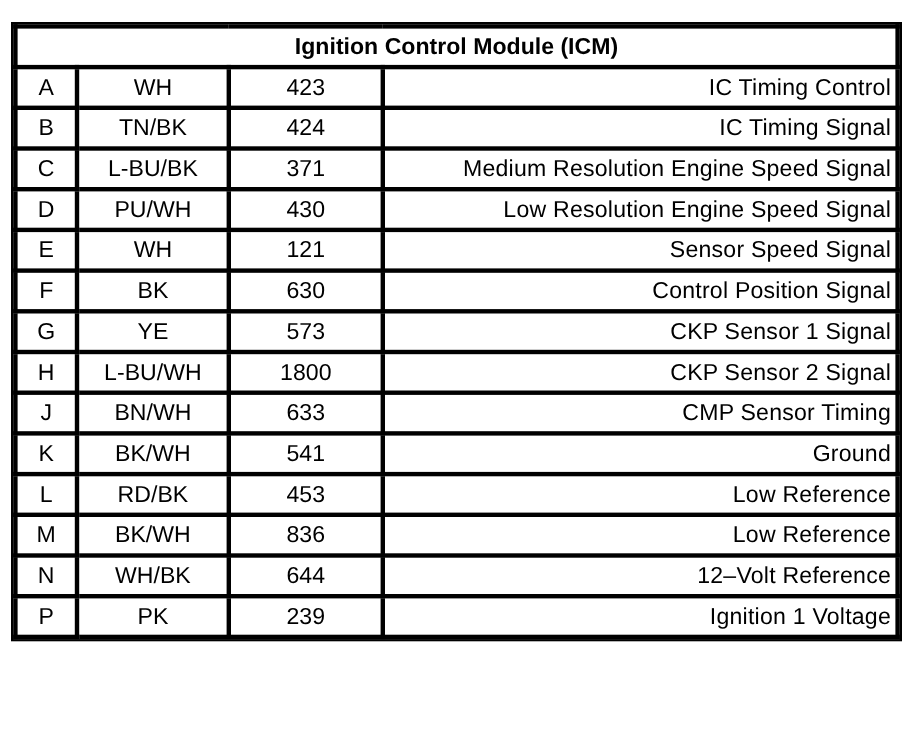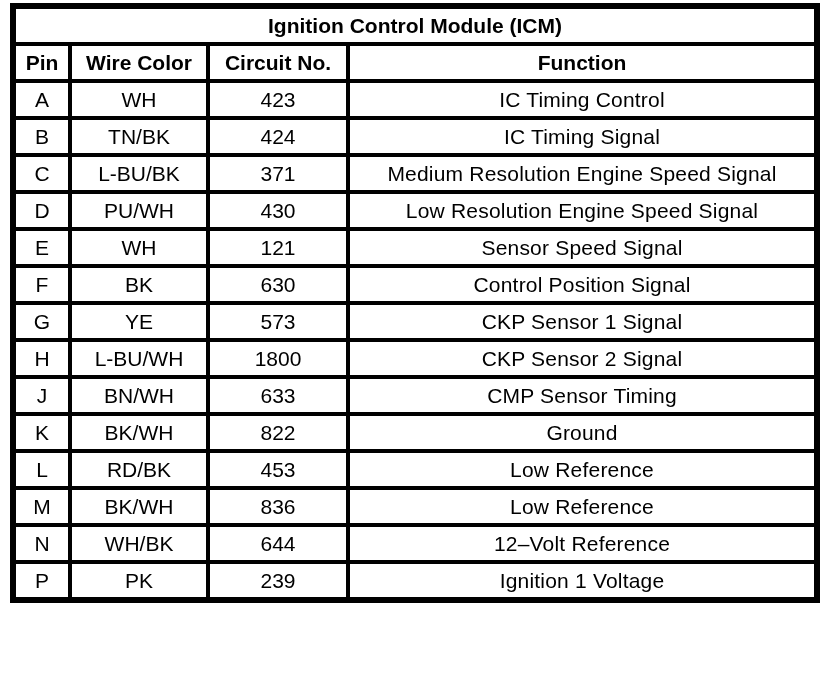--- a/index.html
+++ b/index.html
@@ -11,21 +11,21 @@
     overflow: hidden;
   }
   body {
     font-family: "Liberation Sans", sans-serif;
     color: #000000;
   }
   .page {
     width: 832px;
     height: 682px;
     box-sizing: border-box;
-    padding: 3px 10px;
+    padding: 20px 10px;
   }
   .table-wrap {
     border: 2px solid #000000;
     width: 810px;
     box-sizing: border-box;
   }
   table.icm {
     border-collapse: collapse;
     width: 100%;
     table-layout: fixed;
@@ -48,43 +48,37 @@
   th.col-head {
     font-weight: bold;
     text-align: center;
     font-size: 21px;
   }
   col.c-pin   { width: 56px;  }
   col.c-wire  { width: 138px; }
   col.c-circ  { width: 140px; }
   col.c-func  { width: auto;  }
   td.cell-pin, td.cell-wire, td.cell-circ { text-align: center; }
-  td.cell-func { text-align: center; padding-left: 5px; letter-spacing: 0.2px; margin-left: 33px; }
+  td.cell-func { text-align: right; padding-left: 5px; letter-spacing: 0.2px; margin-left: 33px; }
 </style>
 </head>
 <body>
 
 <div class="page">
   <div class="table-wrap">
     <table class="icm">
       <colgroup>
         <col class="c-pin">
         <col class="c-wire">
         <col class="c-circ">
         <col class="c-func">
       </colgroup>
       <thead>
         <tr>
           <td class="title-cell" colspan="4">Ignition Control Module (ICM)</td>
-        </tr>
-        <tr>
-          <th class="col-head">Pin</th>
-          <th class="col-head">Wire Color</th>
-          <th class="col-head">Circuit No.</th>
-          <th class="col-head">Function</th>
         </tr>
       </thead>
       <tbody id="icm-body">
           <tr>
             <td class="cell-pin">A</td>
             <td class="cell-wire">WH</td>
             <td class="cell-circ">423</td>
             <td class="cell-func">IC Timing Control</td>
           </tr>
           <tr>
@@ -131,21 +125,21 @@
           </tr>
           <tr>
             <td class="cell-pin">J</td>
             <td class="cell-wire">BN/WH</td>
             <td class="cell-circ">633</td>
             <td class="cell-func">CMP Sensor Timing</td>
           </tr>
           <tr>
             <td class="cell-pin">K</td>
             <td class="cell-wire">BK/WH</td>
-            <td class="cell-circ">822</td>
+            <td class="cell-circ">541</td>
             <td class="cell-func">Ground</td>
           </tr>
           <tr>
             <td class="cell-pin">L</td>
             <td class="cell-wire">RD/BK</td>
             <td class="cell-circ">453</td>
             <td class="cell-func">Low Reference</td>
           </tr>
           <tr>
             <td class="cell-pin">M</td>

